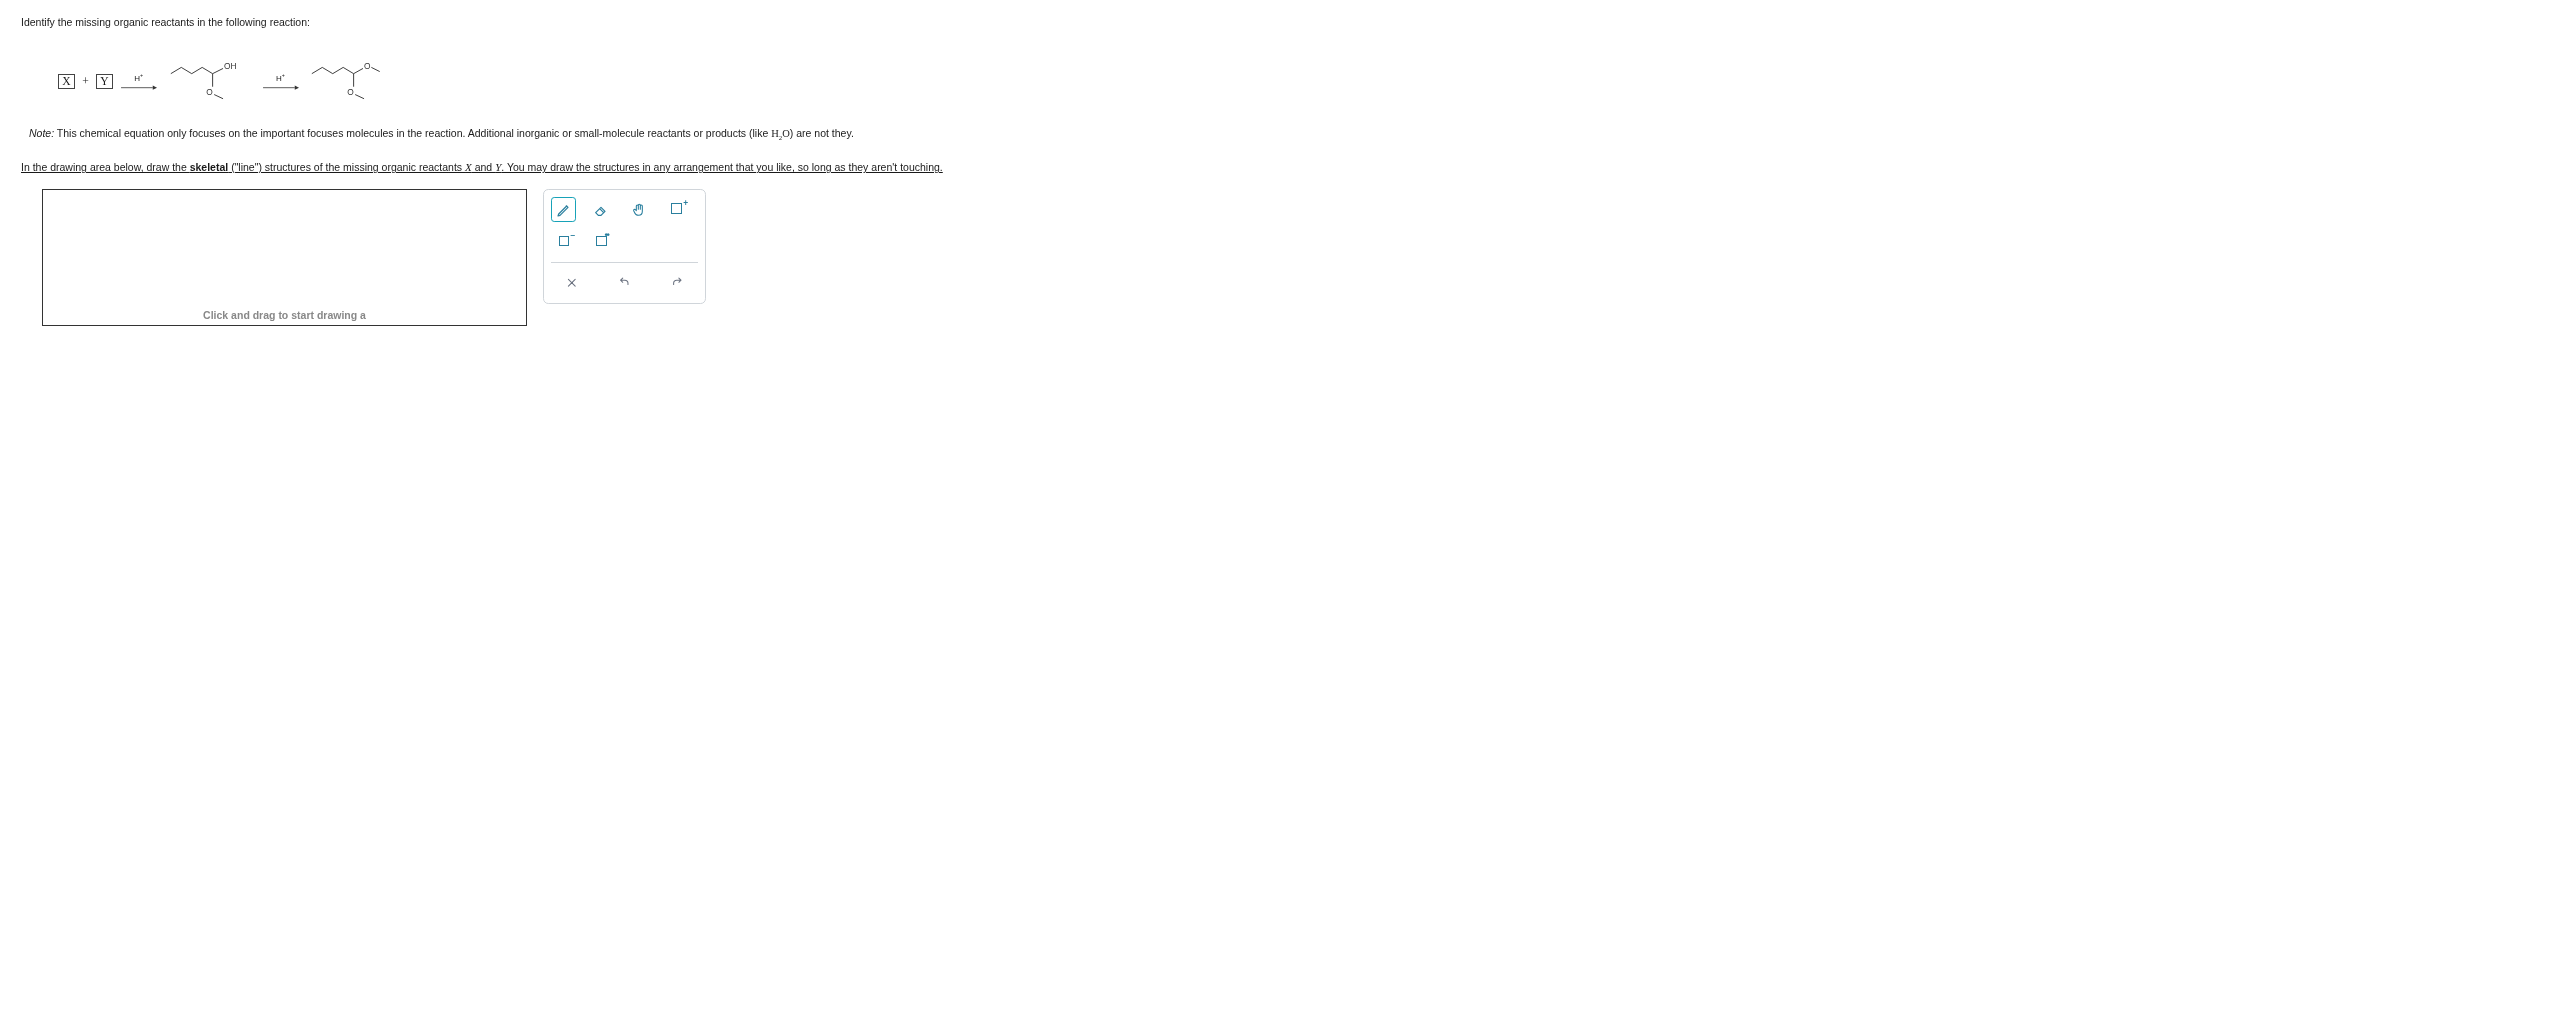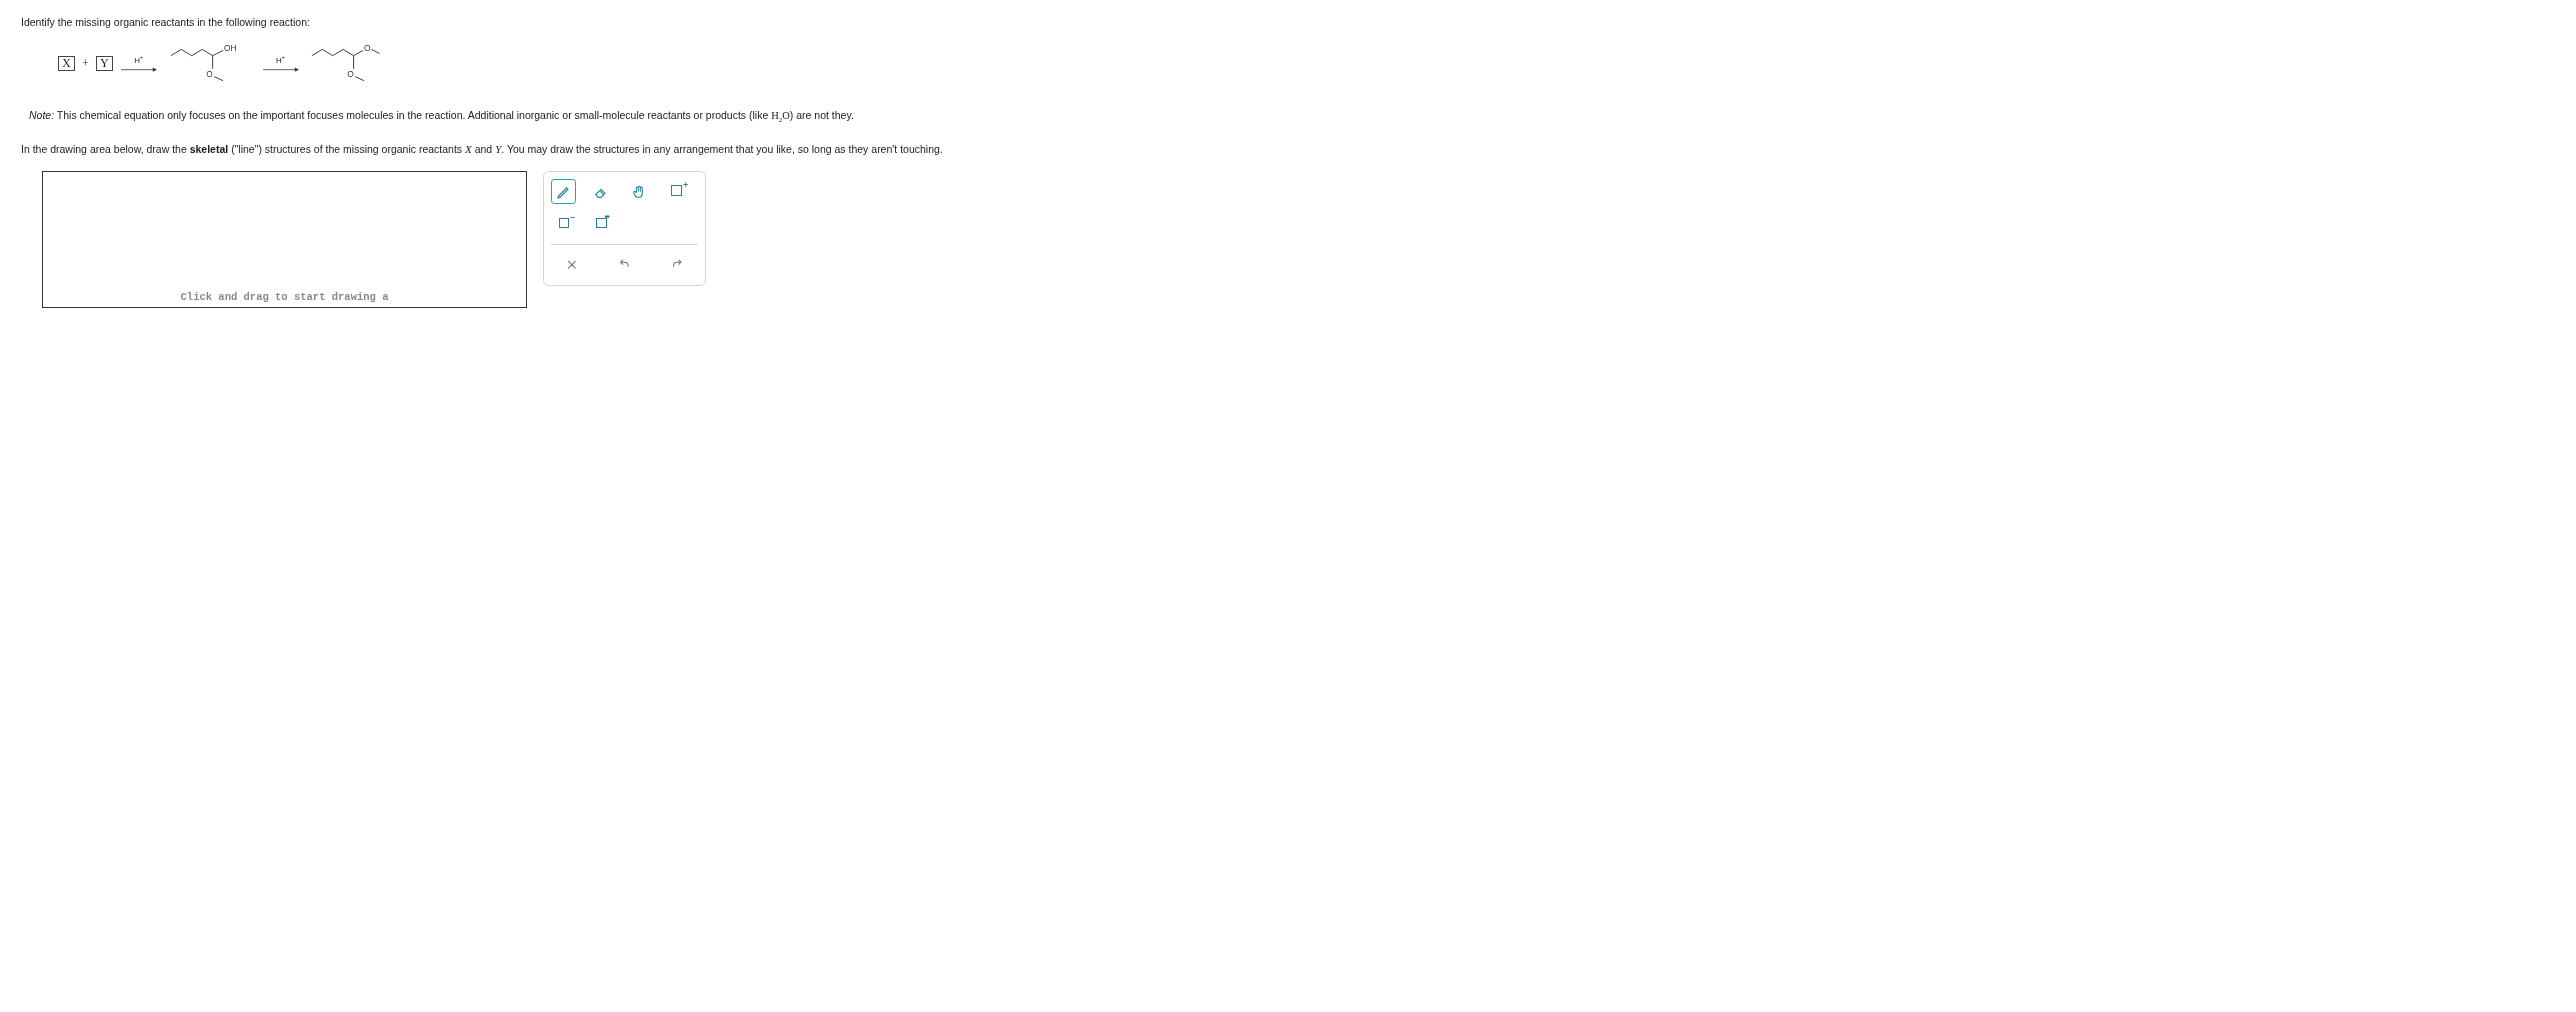--- a/index.html
+++ b/index.html
@@ -3,21 +3,21 @@
 <meta charset="utf-8">
 <style>
   * { box-sizing: border-box; margin: 0; padding: 0; }
   body {
     font-family: Arial, Helvetica, sans-serif;
     font-size: 9.5px;
     color: #1a1a1a;
     padding: 16px 21px;
     background: #fff;
   }
-  .question-text { margin-bottom: 12px; font-size: 10.5px; }
+  .question-text { margin-bottom: 30px; font-size: 10.5px; }
   .reaction-row {
     display: flex;
     align-items: center;
     gap: 7.4px;
     margin-left: 37px;
     margin-bottom: 21px;
   }
   .boxed {
     display: inline-block;
     border: 0.8px solid #444;
@@ -28,33 +28,33 @@
   }
   .plus { font-size: 11.6px; font-family: serif; }
   .arrow-block { display: flex; flex-direction: column; align-items: center; gap: 1.1px; }
   .arrow-label { font-size: 8px; }
   .arrow-label sup { font-size: 5.3px; }
   .arrow-svg { width: 37px; height: 7.4px; }
   .mol-svg { width: 90px; height: 47px; }
   .note { margin-bottom: 16px; font-size: 10.5px; line-height: 1.5; }
   .note .label { font-style: italic; margin-left: 8px; }
   .note sub { font-size: 6.8px; }
-  .instr { margin-bottom: 12.6px; font-size: 10.5px; line-height: 1.5; }
+  .instr { margin-bottom: 12.6px; font-size: 10.5px; line-height: 1.5; text-decoration: underline; }
   .instr .serif-var { font-family: 'Times New Roman', serif; font-style: italic; font-size: 11px; }
   .workspace { display: flex; gap: 16px; align-items: flex-start; margin-left: 21px; }
   .canvas-box {
     border: 0.5px solid #333;
     width: 485px;
     height: 137px;
     display: flex;
     align-items: flex-end;
     justify-content: center;
     padding-bottom: 3.2px;
   }
-  .canvas-hint { color: #888; font-weight: bold; font-size: 10.5px; text-align:left;font-family:Liberation Mono, monospace; }
+  .canvas-hint { color: #888; font-weight: bold; font-size: 10.5px; text-align:left; }
   .tool-panel {
     border: 0.5px solid #d0d5da;
     border-radius: 5.3px;
     padding: 7.4px;
     width: 163px;
     background: #fff;
   }
   .tool-row { display: flex; gap: 12.6px; margin-bottom: 7.4px; align-items: center; }
   .tool-row.actions {
     border-top: 0.5px solid #d0d5da;

